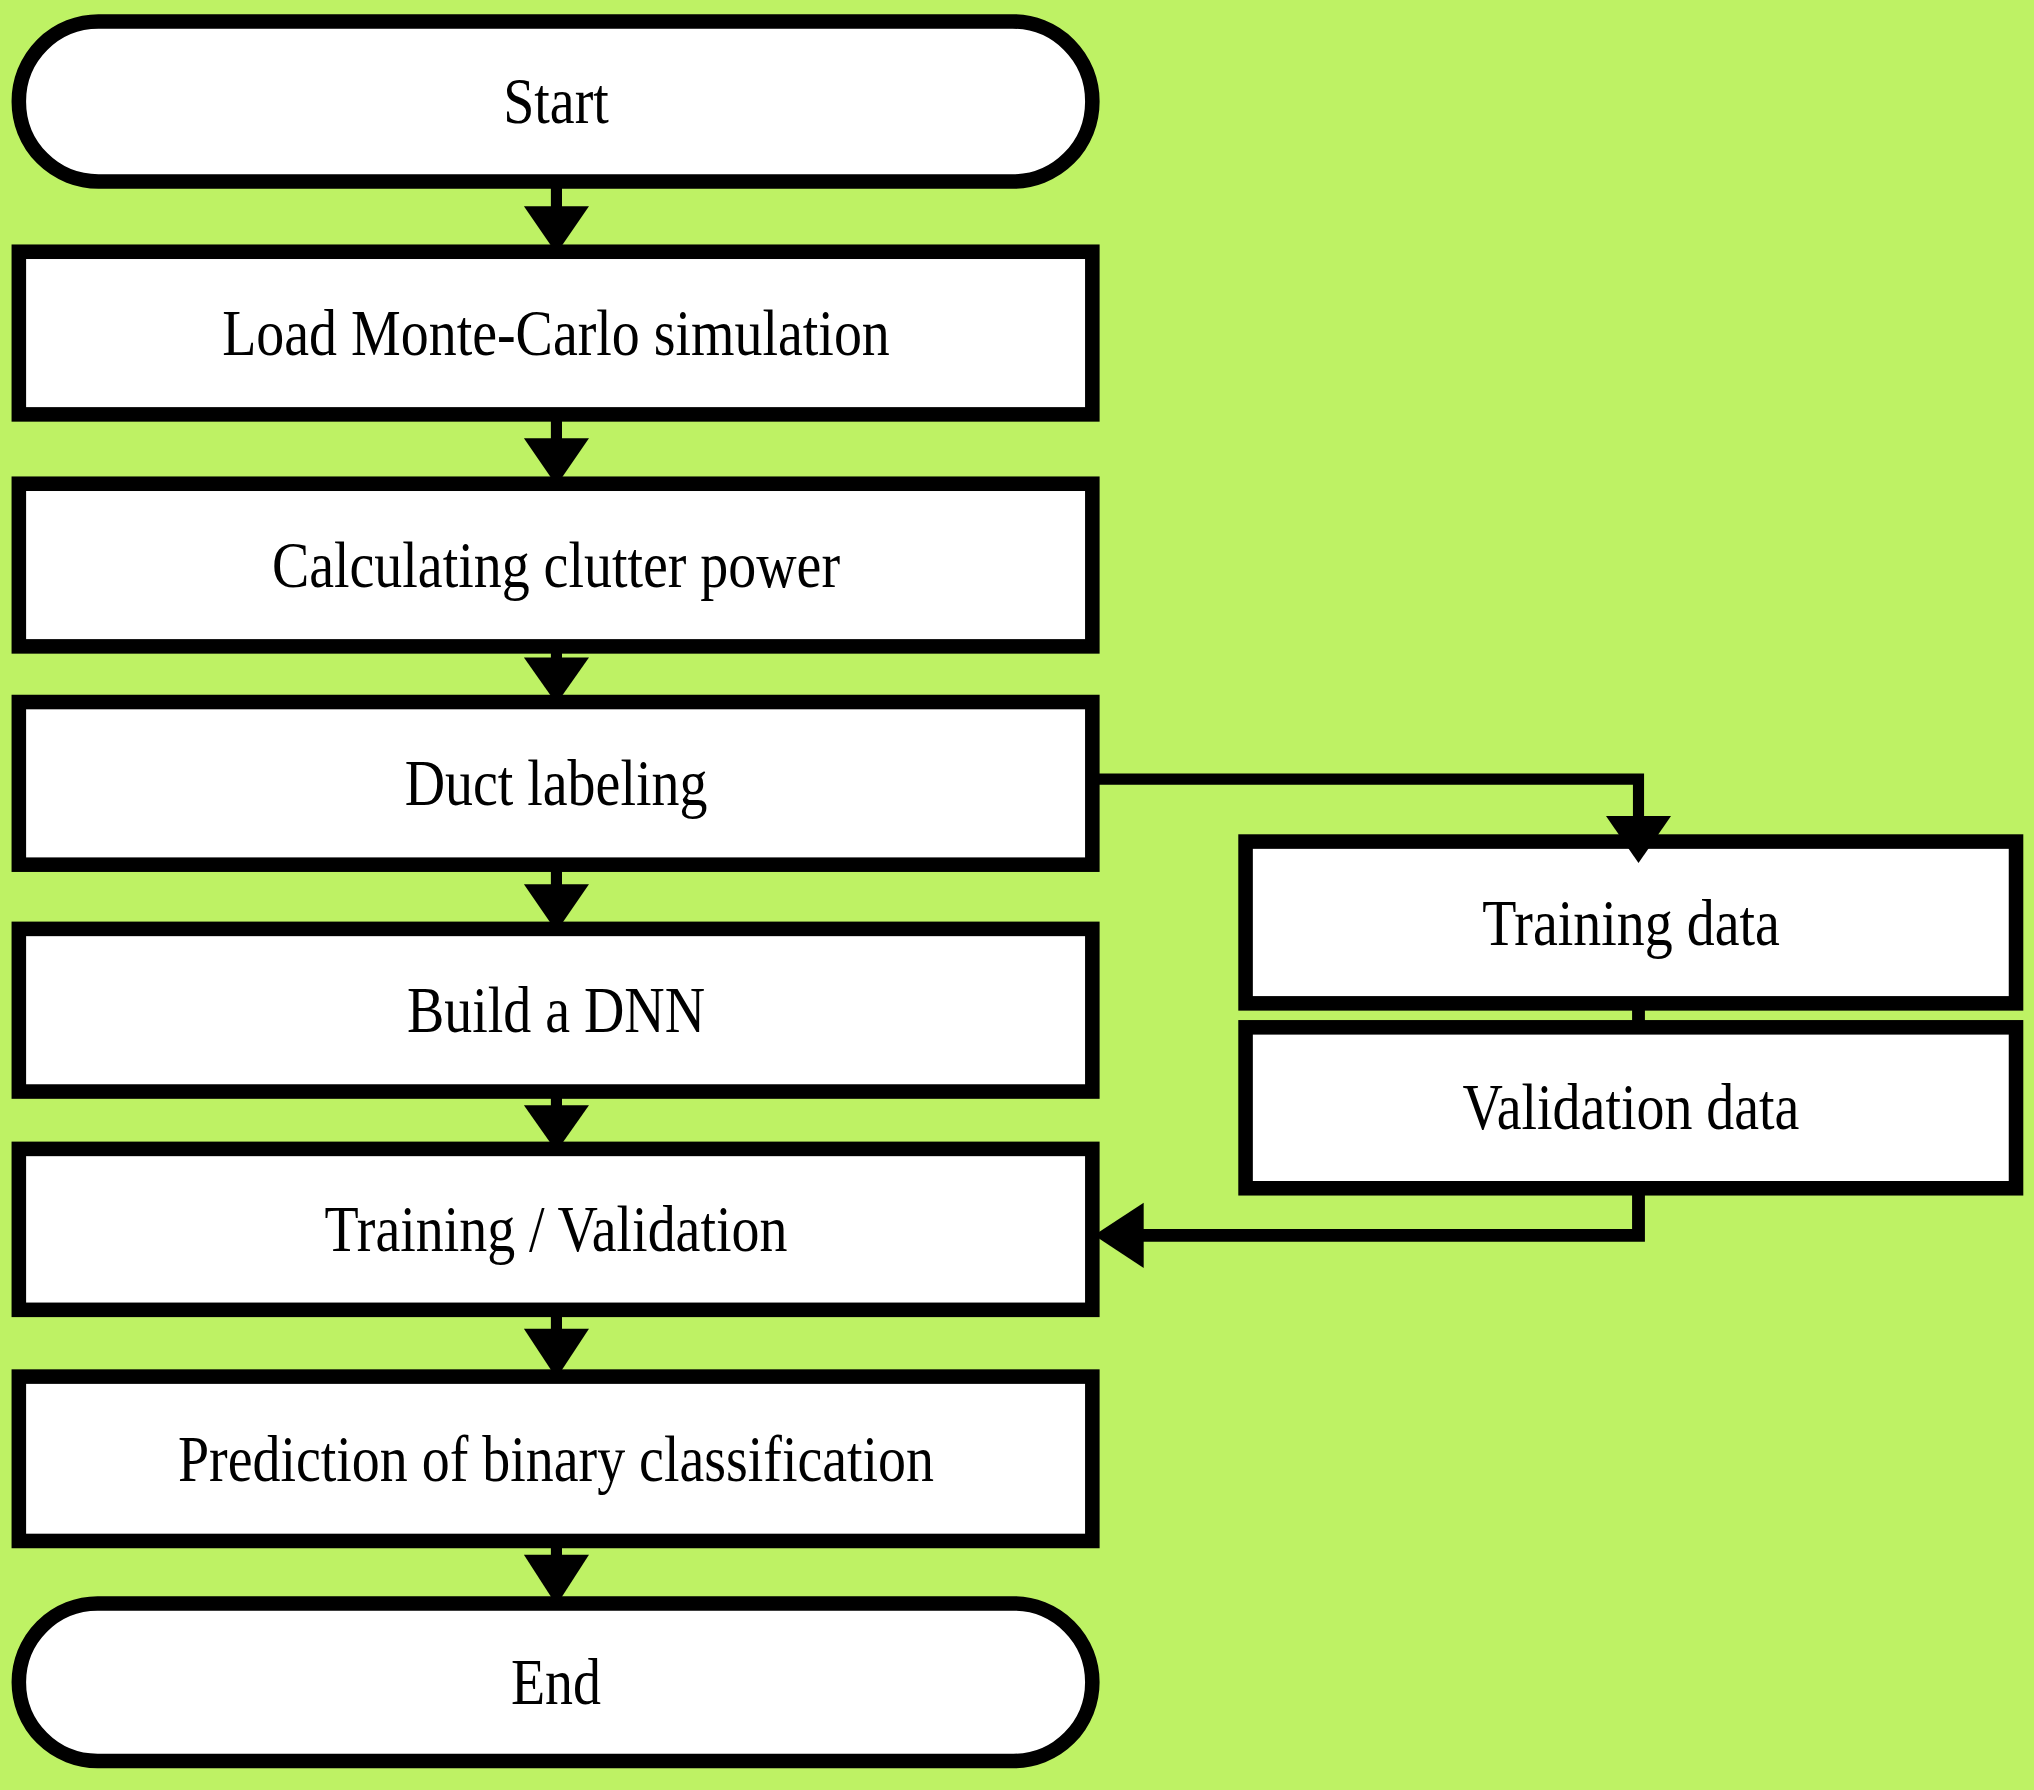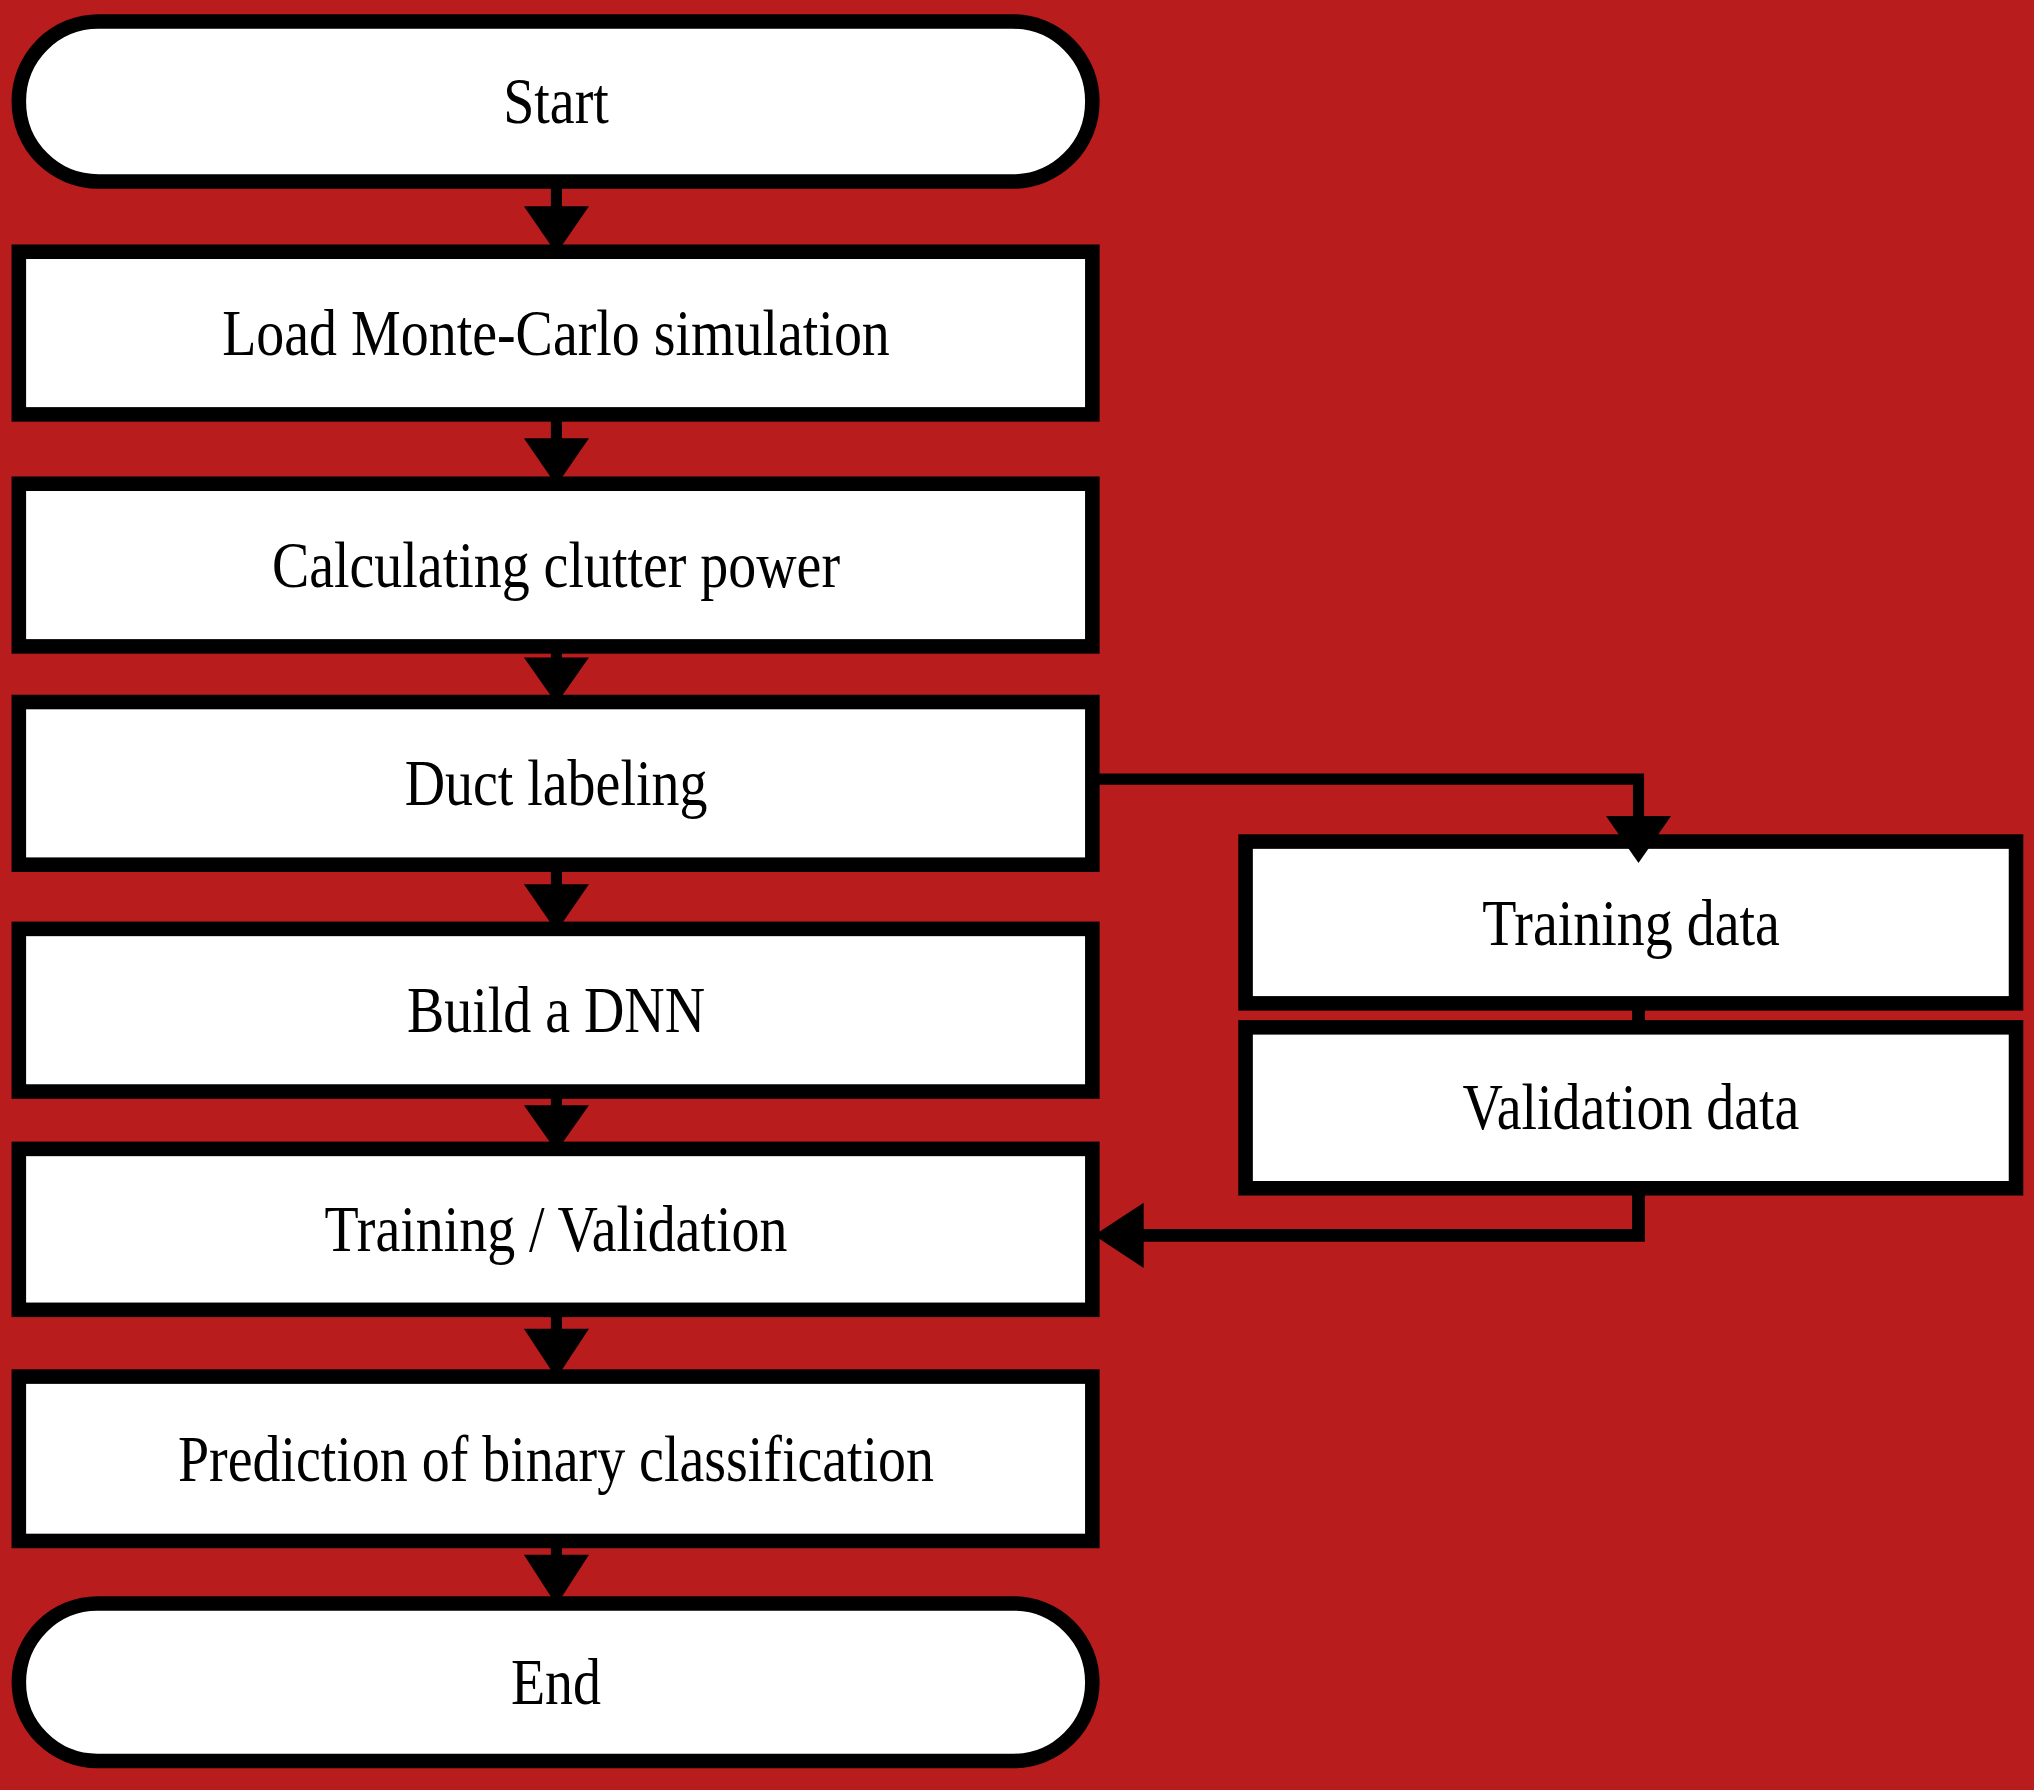--- a/index.html
+++ b/index.html
@@ -7,21 +7,21 @@
     padding: 0;
     background: #ffffff;
   }
   body {
     font-family: "Liberation Serif", "DejaVu Serif", serif;
   }
   #canvas {
     position: relative;
     width: 2034px;
     height: 1791px;
-    background: #b91c1c;
+    background: #bef264;
     overflow: hidden;
   }
   #flow-svg {
     position: absolute;
     left: 0;
     top: 0;
     width: 2034px;
     height: 1791px;
   }
   .node-label {

